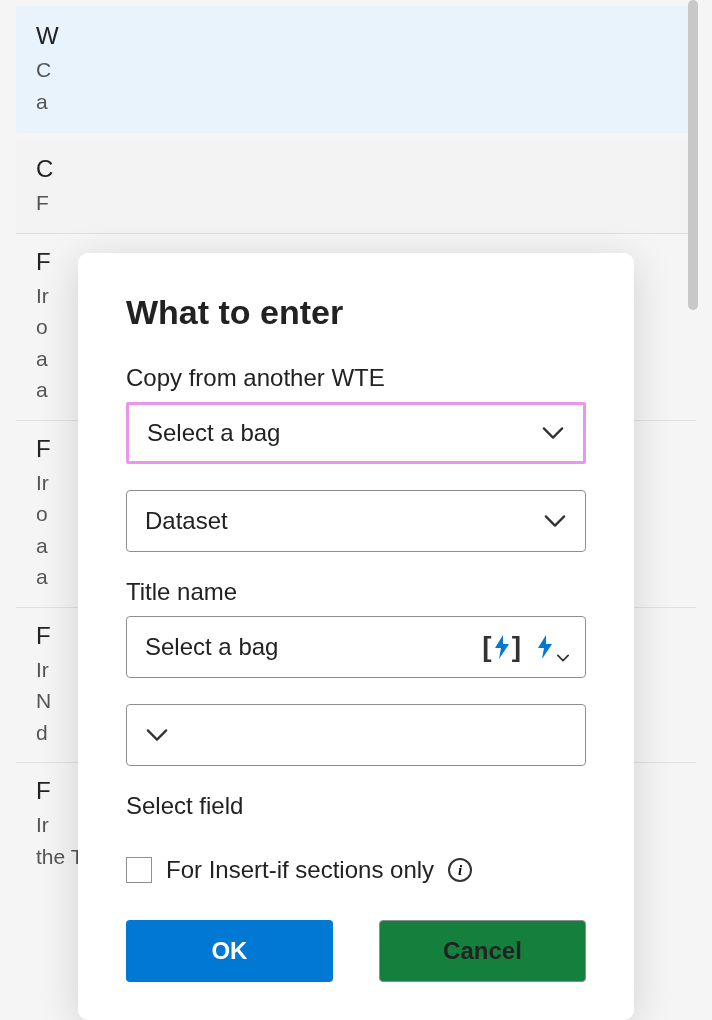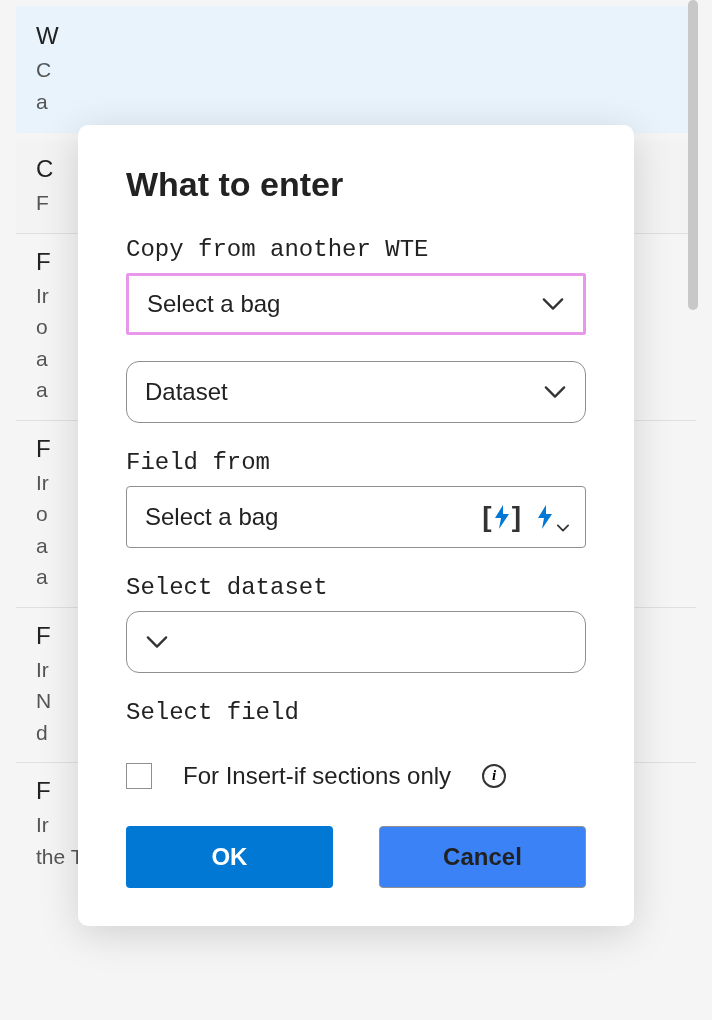--- a/index.html
+++ b/index.html
@@ -54,21 +54,21 @@
       background: #c8c8c8;
       border-radius: 5px;
     }
     .modal-overlay {
       position: absolute;
       top: 0;
       left: 0;
       right: 0;
       bottom: 0;
       display: flex;
-      align-items: center;
+      align-items: flex-end;
       justify-content: center;
       padding-top: 30px;
     }
     .modal {
       background: #ffffff;
       border-radius: 10px;
       box-shadow: 0 8px 40px rgba(0, 0, 0, 0.15);
       width: 556px;
       padding: 40px 48px 38px 48px;
     }
@@ -79,27 +79,26 @@
       margin-bottom: 32px;
     }
     .form-group {
       margin-bottom: 26px;
     }
     .form-label {
       font-size: 24px;
       color: #222;
       margin-bottom: 10px;
       display: block;
-      font-family: Liberation Mono, monospace;
     }
     .select-box {
       width: 100%;
       height: 62px;
       border: 1px solid #8f8f8f;
-      border-radius: 13px;
+      border-radius: 4px;
       background: #fff;
       display: flex;
       align-items: center;
       justify-content: space-between;
       padding: 0 18px;
       cursor: pointer;
       font-size: 24px;
       color: #222;
     }
     .select-box.highlighted {
@@ -157,21 +156,21 @@
       width: 14px;
       height: 14px;
     }
     .small-chevron svg {
       width: 12px;
       height: 8px;
     }
     .checkbox-row {
       display: flex;
       align-items: center;
-      gap: 31px;
+      gap: 14px;
       margin-top: 36px;
       margin-bottom: 36px;
     }
     .checkbox {
       width: 26px;
       height: 26px;
       border: 1px solid #8f8f8f;
       background: #fff;
       cursor: pointer;
     }
@@ -208,21 +207,21 @@
       border: none;
       display: flex;
       align-items: center;
       justify-content: center;
     }
     .btn-primary {
       background: #0078d4;
       color: #fff;
     }
     .btn-secondary {
-      background: #3b82f6;
+      background: #15803d;
       color: #222;
       border: 1px solid #8f8f8f;
       margin-left: 34px;
     }
   </style>
 </head>
 <body>
 
 <div class="background-blur">
   <div class="bg-card">
@@ -283,21 +282,21 @@
         <span class="select-value">Dataset</span>
         <span class="chevron-icon">
           <svg viewBox="0 0 24 14">
               <path d="M2 2 L12 12 L22 2" stroke="#333" stroke-width="2.5" fill="none" stroke-linecap="round" stroke-linejoin="round"></path>
             </svg>
         </span>
       </div>
     </div>
 
     <div class="form-group">
-      <label class="form-label">Field from</label>
+      <label class="form-label">Title name</label>
       <div class="input-with-icons">
         <span class="input-value">Select a bag</span>
         <div class="icon-group">
           <span class="bolt-bracket-icon">
             <span style="color:#333;">[</span>
             <svg width="20" height="26" viewBox="0 0 20 26">
                 <path d="M11 1 L3 14 L9 14 L7 25 L17 10 L11 10 Z" fill="#0078d4"></path>
               </svg>
             <span style="color:#333;">]</span>
           </span>
@@ -309,21 +308,20 @@
               <svg viewBox="0 0 14 8">
                   <path d="M1 1 L7 7 L13 1" stroke="#333" stroke-width="2" fill="none" stroke-linecap="round" stroke-linejoin="round"></path>
                 </svg>
             </span>
           </span>
         </div>
       </div>
     </div>
 
     <div class="form-group">
-      <label class="form-label">Select dataset</label>
       <div class="select-box">
         <span class="chevron-icon">
           <svg viewBox="0 0 24 14">
               <path d="M2 2 L12 12 L22 2" stroke="#333" stroke-width="2.5" fill="none" stroke-linecap="round" stroke-linejoin="round"></path>
             </svg>
         </span>
       </div>
     </div>
 
     <div class="form-group">

